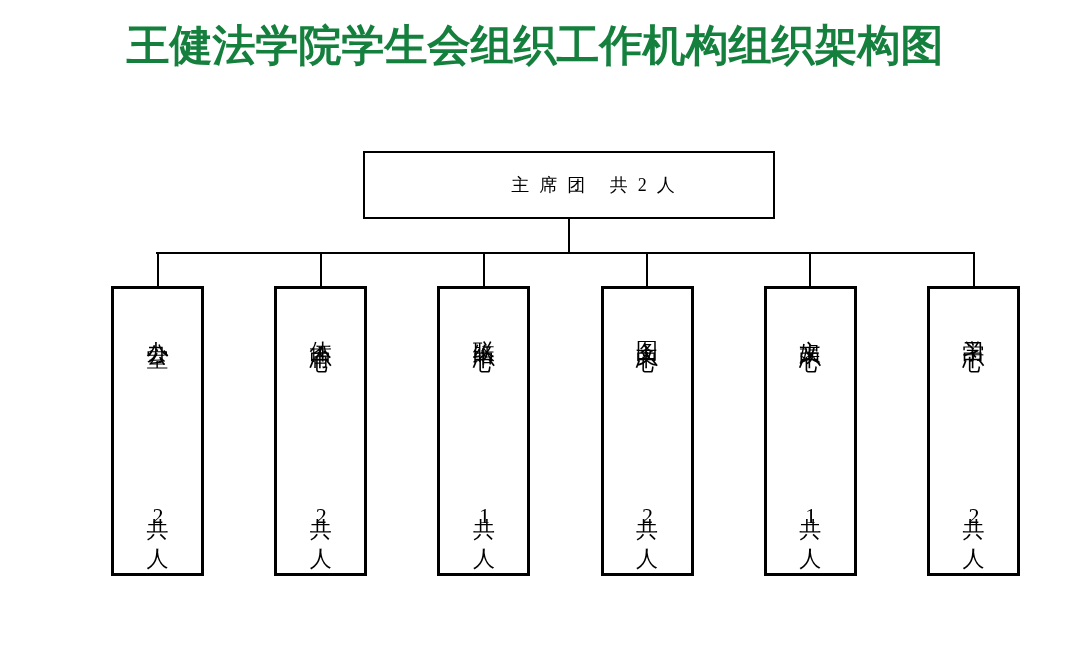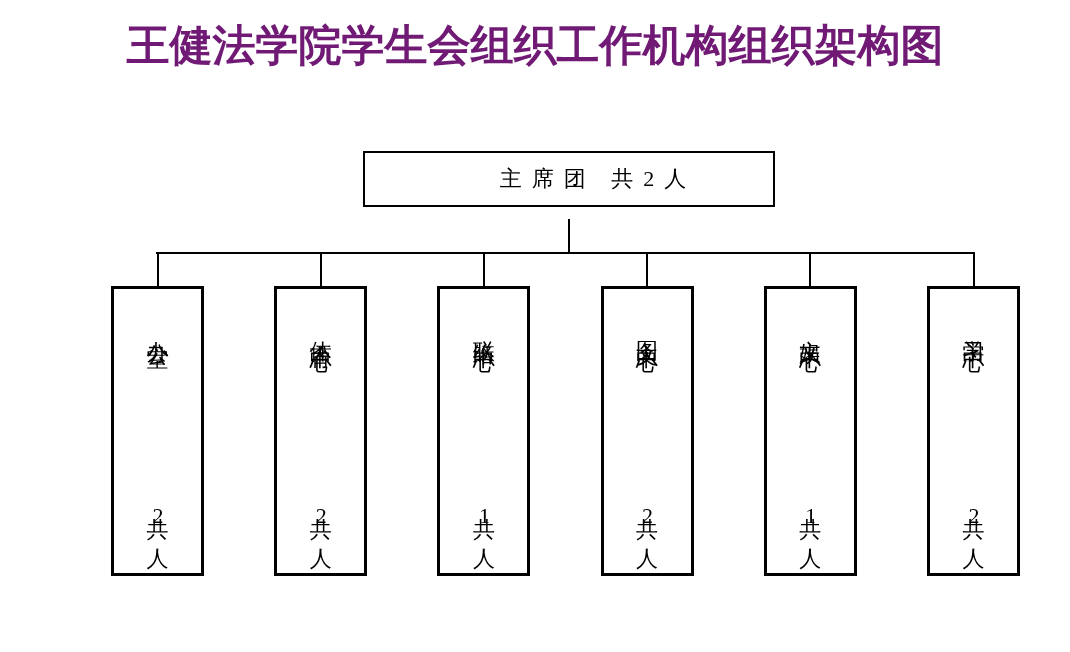--- a/index.html
+++ b/index.html
@@ -21,36 +21,36 @@
     top: 22px;
     left: 0;
     width: 100%;
     margin: 0;
     text-align: center;
     font-family: "DejaVu Sans", sans-serif;
     font-weight: 700;
     font-size: 43px;
     line-height: 1.1;
     letter-spacing: 0px;
-    color: #701a75;
+    color: #15803d;
     white-space: nowrap;
   }
   .root-box {
     position: absolute;
     left: 363px;
     top: 151px;
     width: 412px;
-    height: 56px;
+    height: 68px;
     border: 2px solid #000000;
     box-sizing: border-box;
     display: flex;
     align-items: center;
     justify-content: center;
     padding-left: 58px; 
-    font-size: 22px;
+    font-size: 18px;
     letter-spacing: 10px;
     white-space: nowrap;
   }
   .line {
     position: absolute;
     background: #000000;
   }
   .stub-root {
     left: 568px;
     top: 219px;

